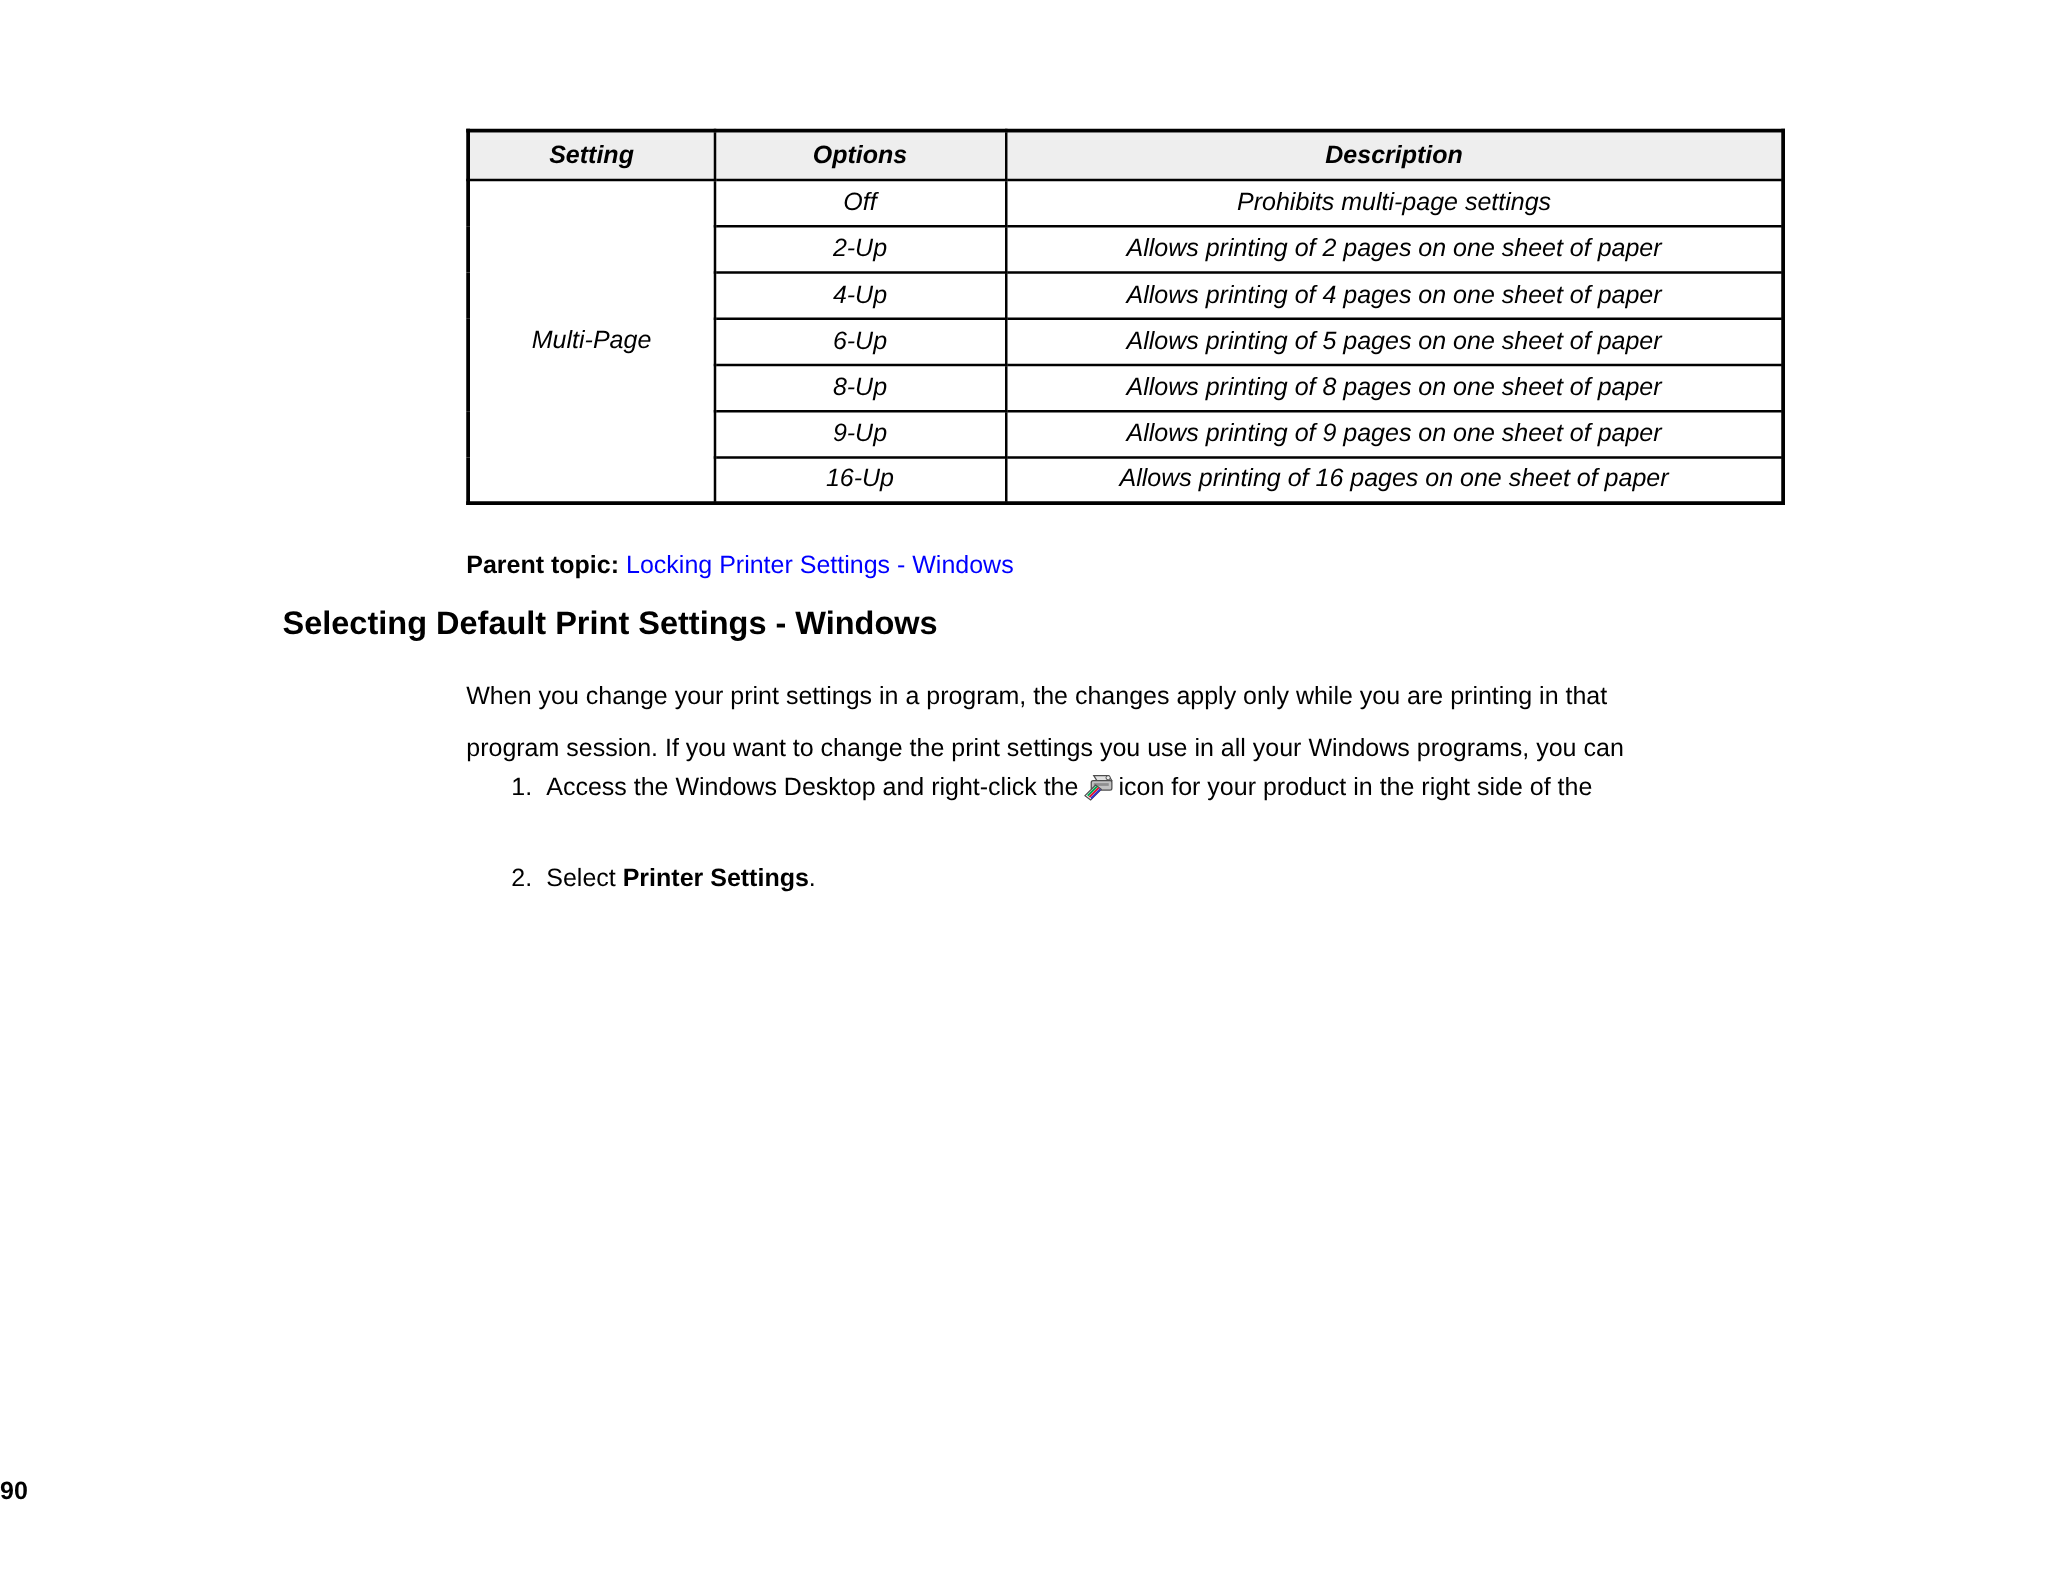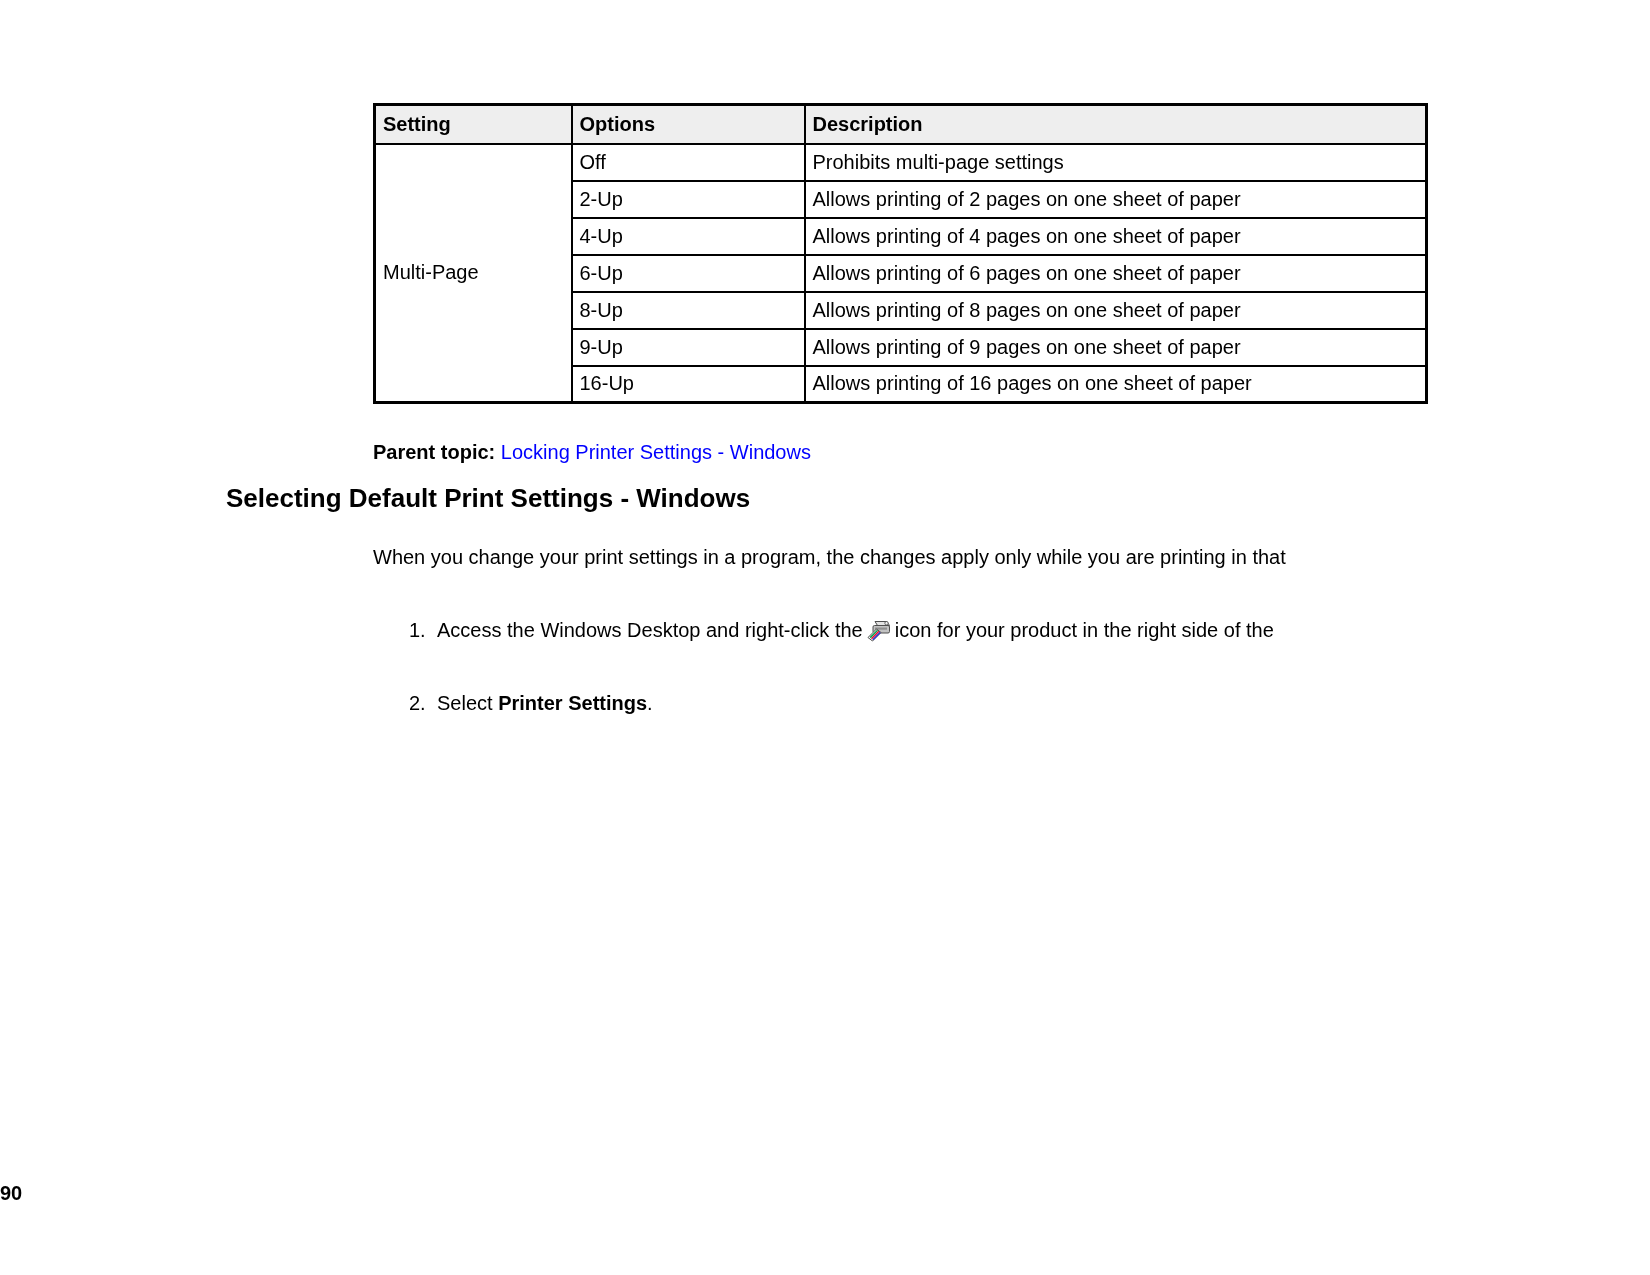--- a/index.html
+++ b/index.html
@@ -14,23 +14,23 @@
   
   table.settings {
     position: absolute; left: 373px; top: 103px;
     width: 1052px; border-collapse: collapse; table-layout: fixed;
     border: 3px solid #000;
     font-size: 20px;
   }
   table.settings th, table.settings td {
     border: 2px solid #000;
     padding: 0 7px;
-    text-align: left;
+    text-align: center;
     vertical-align: middle;
-    overflow: hidden; white-space: nowrap;
+    overflow: hidden; white-space: nowrap; font-style: italic;
   }
   table.settings th {
     background: #eeeeee;
     height: 39px;
     font-weight: bold;
   }
   table.settings td { height: 37px; font-weight: normal; }
   td.setting-cell { vertical-align: top; padding-top: 7px; font-weight: bold; }
   td.option-cell  { font-weight: bold; }
 
@@ -92,21 +92,21 @@
     <tr>
       <td class="option-cell">2-Up</td>
       <td>Allows printing of 2 pages on one sheet of paper</td>
     </tr>
     <tr>
       <td class="option-cell">4-Up</td>
       <td>Allows printing of 4 pages on one sheet of paper</td>
     </tr>
     <tr>
       <td class="option-cell">6-Up</td>
-      <td>Allows printing of 6 pages on one sheet of paper</td>
+      <td>Allows printing of 5 pages on one sheet of paper</td>
     </tr>
     <tr>
       <td class="option-cell">8-Up</td>
       <td>Allows printing of 8 pages on one sheet of paper</td>
     </tr>
     <tr>
       <td class="option-cell">9-Up</td>
       <td>Allows printing of 9 pages on one sheet of paper</td>
     </tr>
     <tr>
@@ -118,20 +118,21 @@
 
 <div class="abs parent-topic">
   <span class="label">Parent topic:</span>
   <a>Locking Printer Settings - Windows</a>
 </div>
 
 <div class="abs section-heading">Selecting Default Print Settings - Windows</div>
 
 <div class="abs intro">
   <div>When you change your print settings in a program, the changes apply only while you are printing in that</div>
+  <div>program session. If you want to change the print settings you use in all your Windows programs, you can</div>
 </div>
 
 <div class="step step-1">
   <div class="step-line">
     <span class="step-num">1.</span><span>Access the Windows Desktop and right-click the</span><span class="inline-icon"><svg width="24" height="24" viewBox="0 0 24 24">
       <path d="M8 3.5 L20 3.5 L22.5 7.5 L10.5 7.5 Z" fill="#e3e3e3" stroke="#4d4d4d" stroke-width="1"></path>
       <rect x="6" y="7.5" width="16.5" height="7.5" rx="1.5" fill="#c2c2c2" stroke="#4d4d4d" stroke-width="1"></rect>
       <circle cx="19.5" cy="5.2" r="1.7" fill="#eeeeee" stroke="#4d4d4d" stroke-width="0.8"></circle>
       <rect x="8" y="9.5" width="12" height="2.2" fill="#8f8f8f"></rect>
       <polygon points="1,19.5 9.5,11 14,14.5 5.5,23" fill="#ffffff" stroke="#4d4d4d" stroke-width="1"></polygon>

